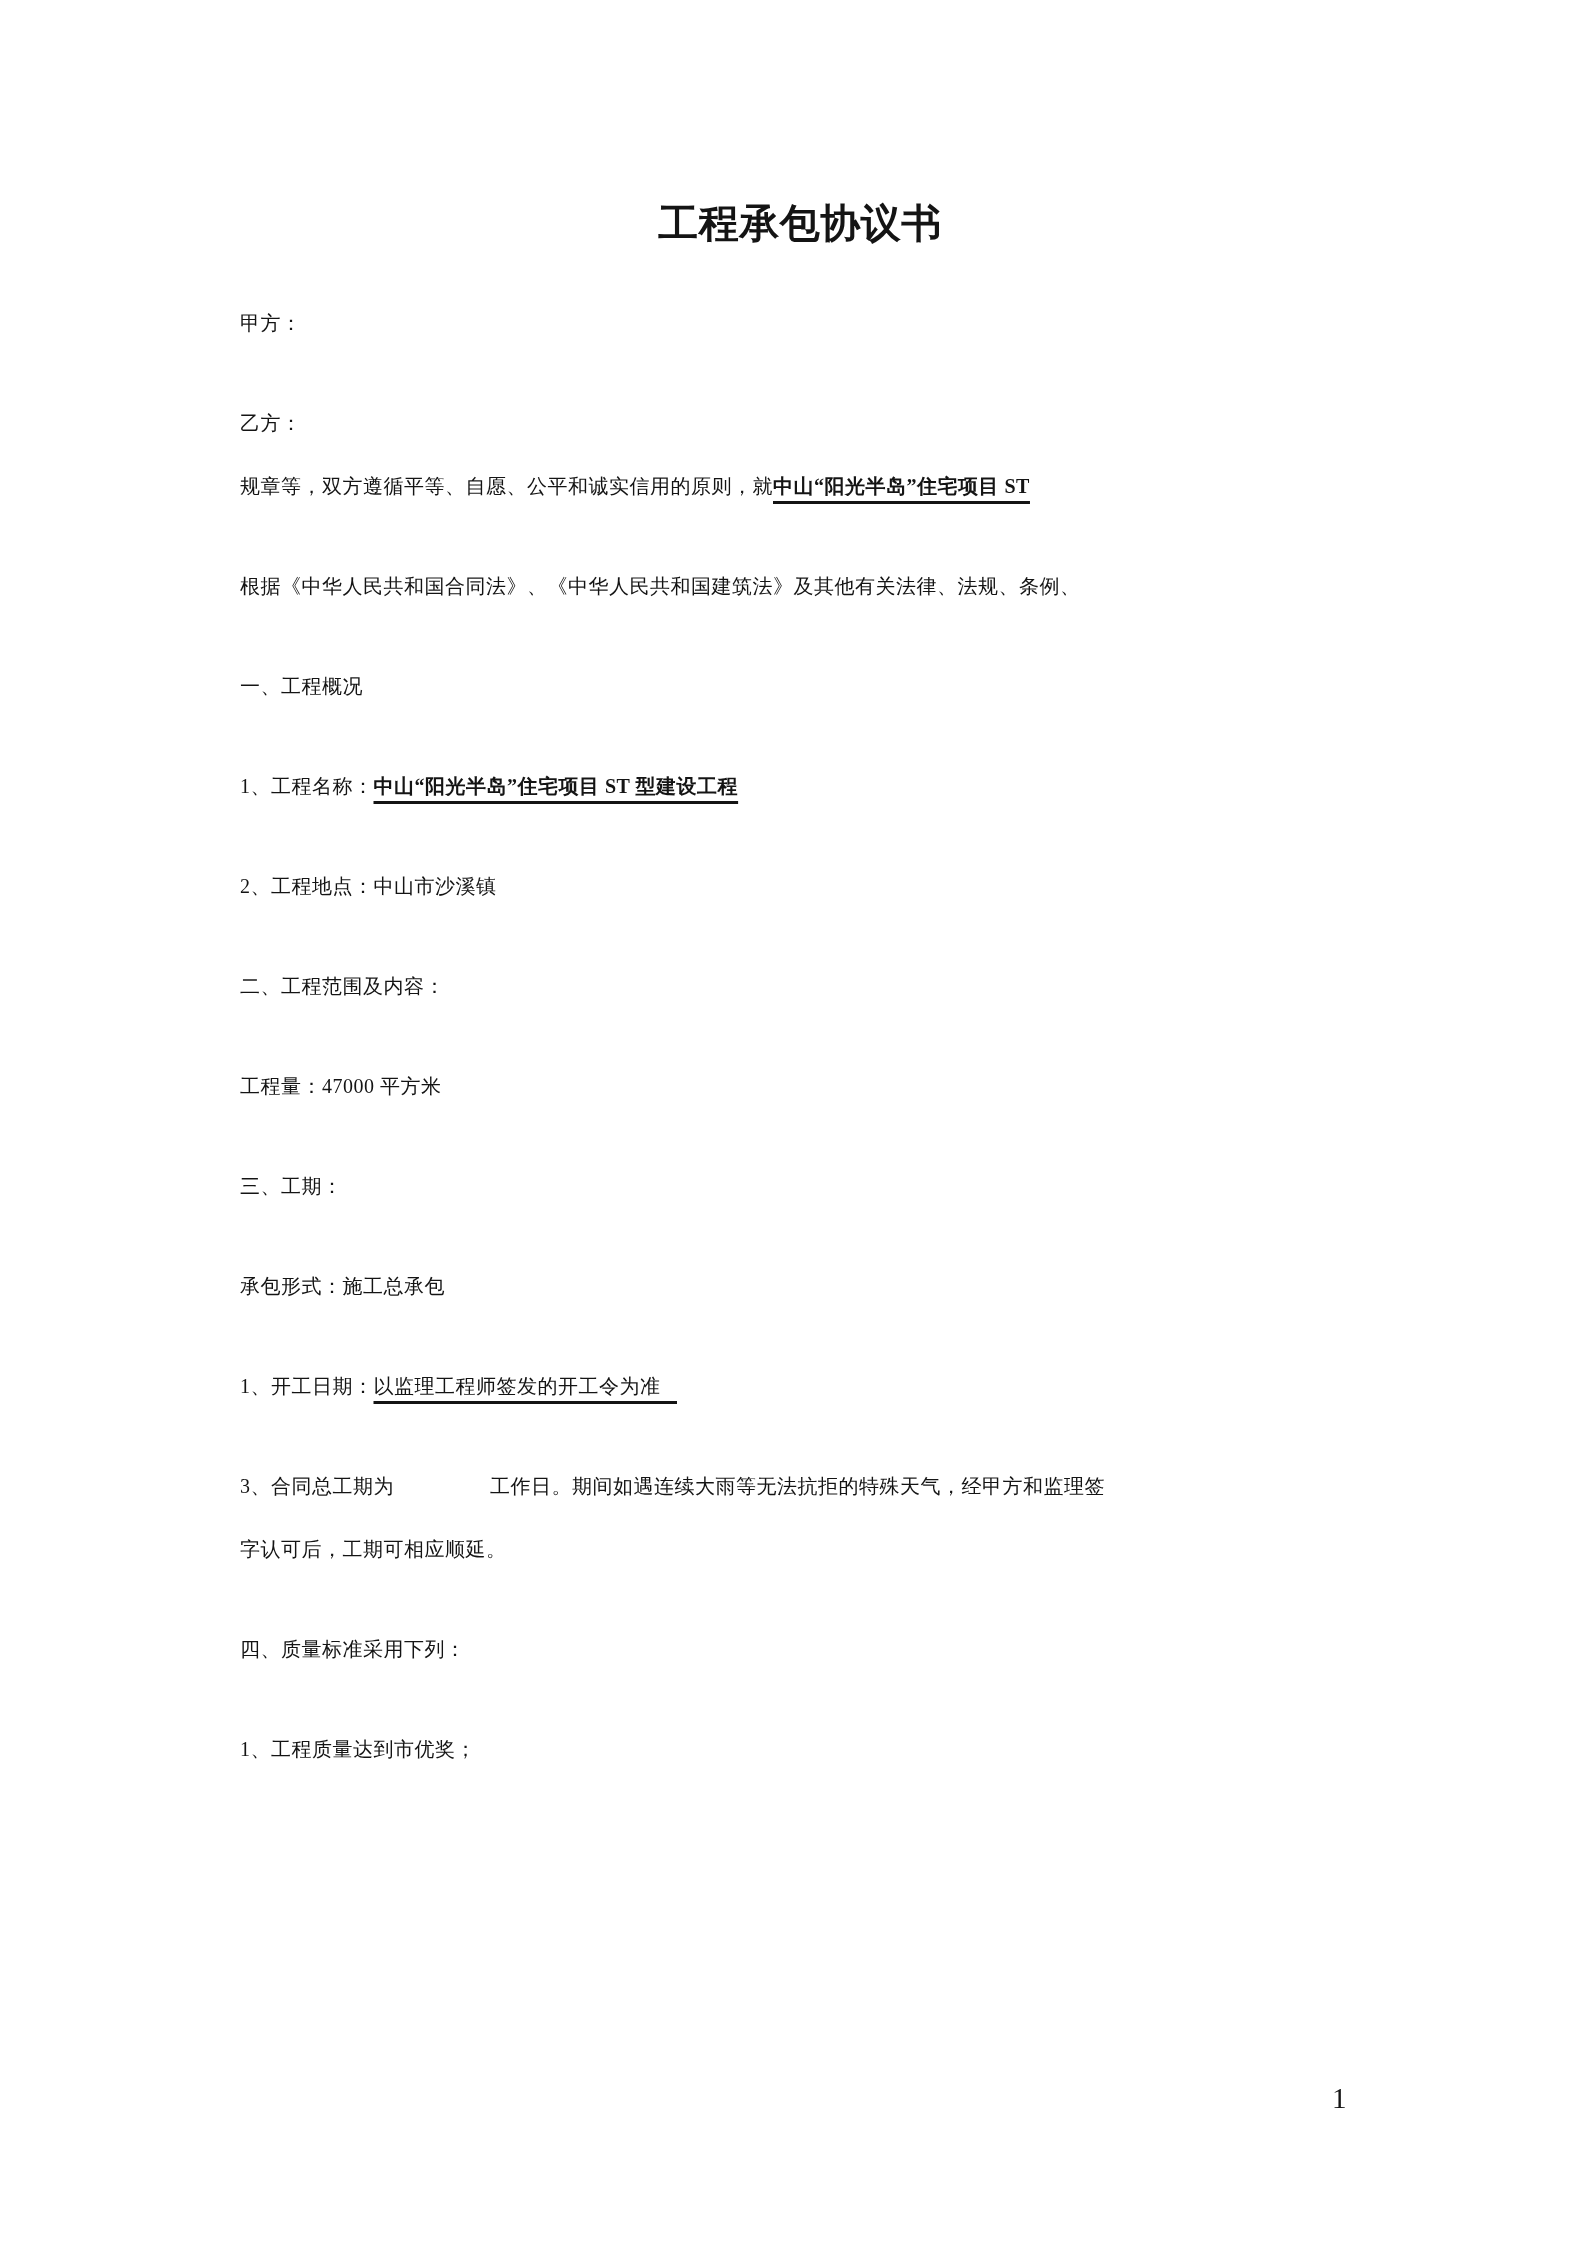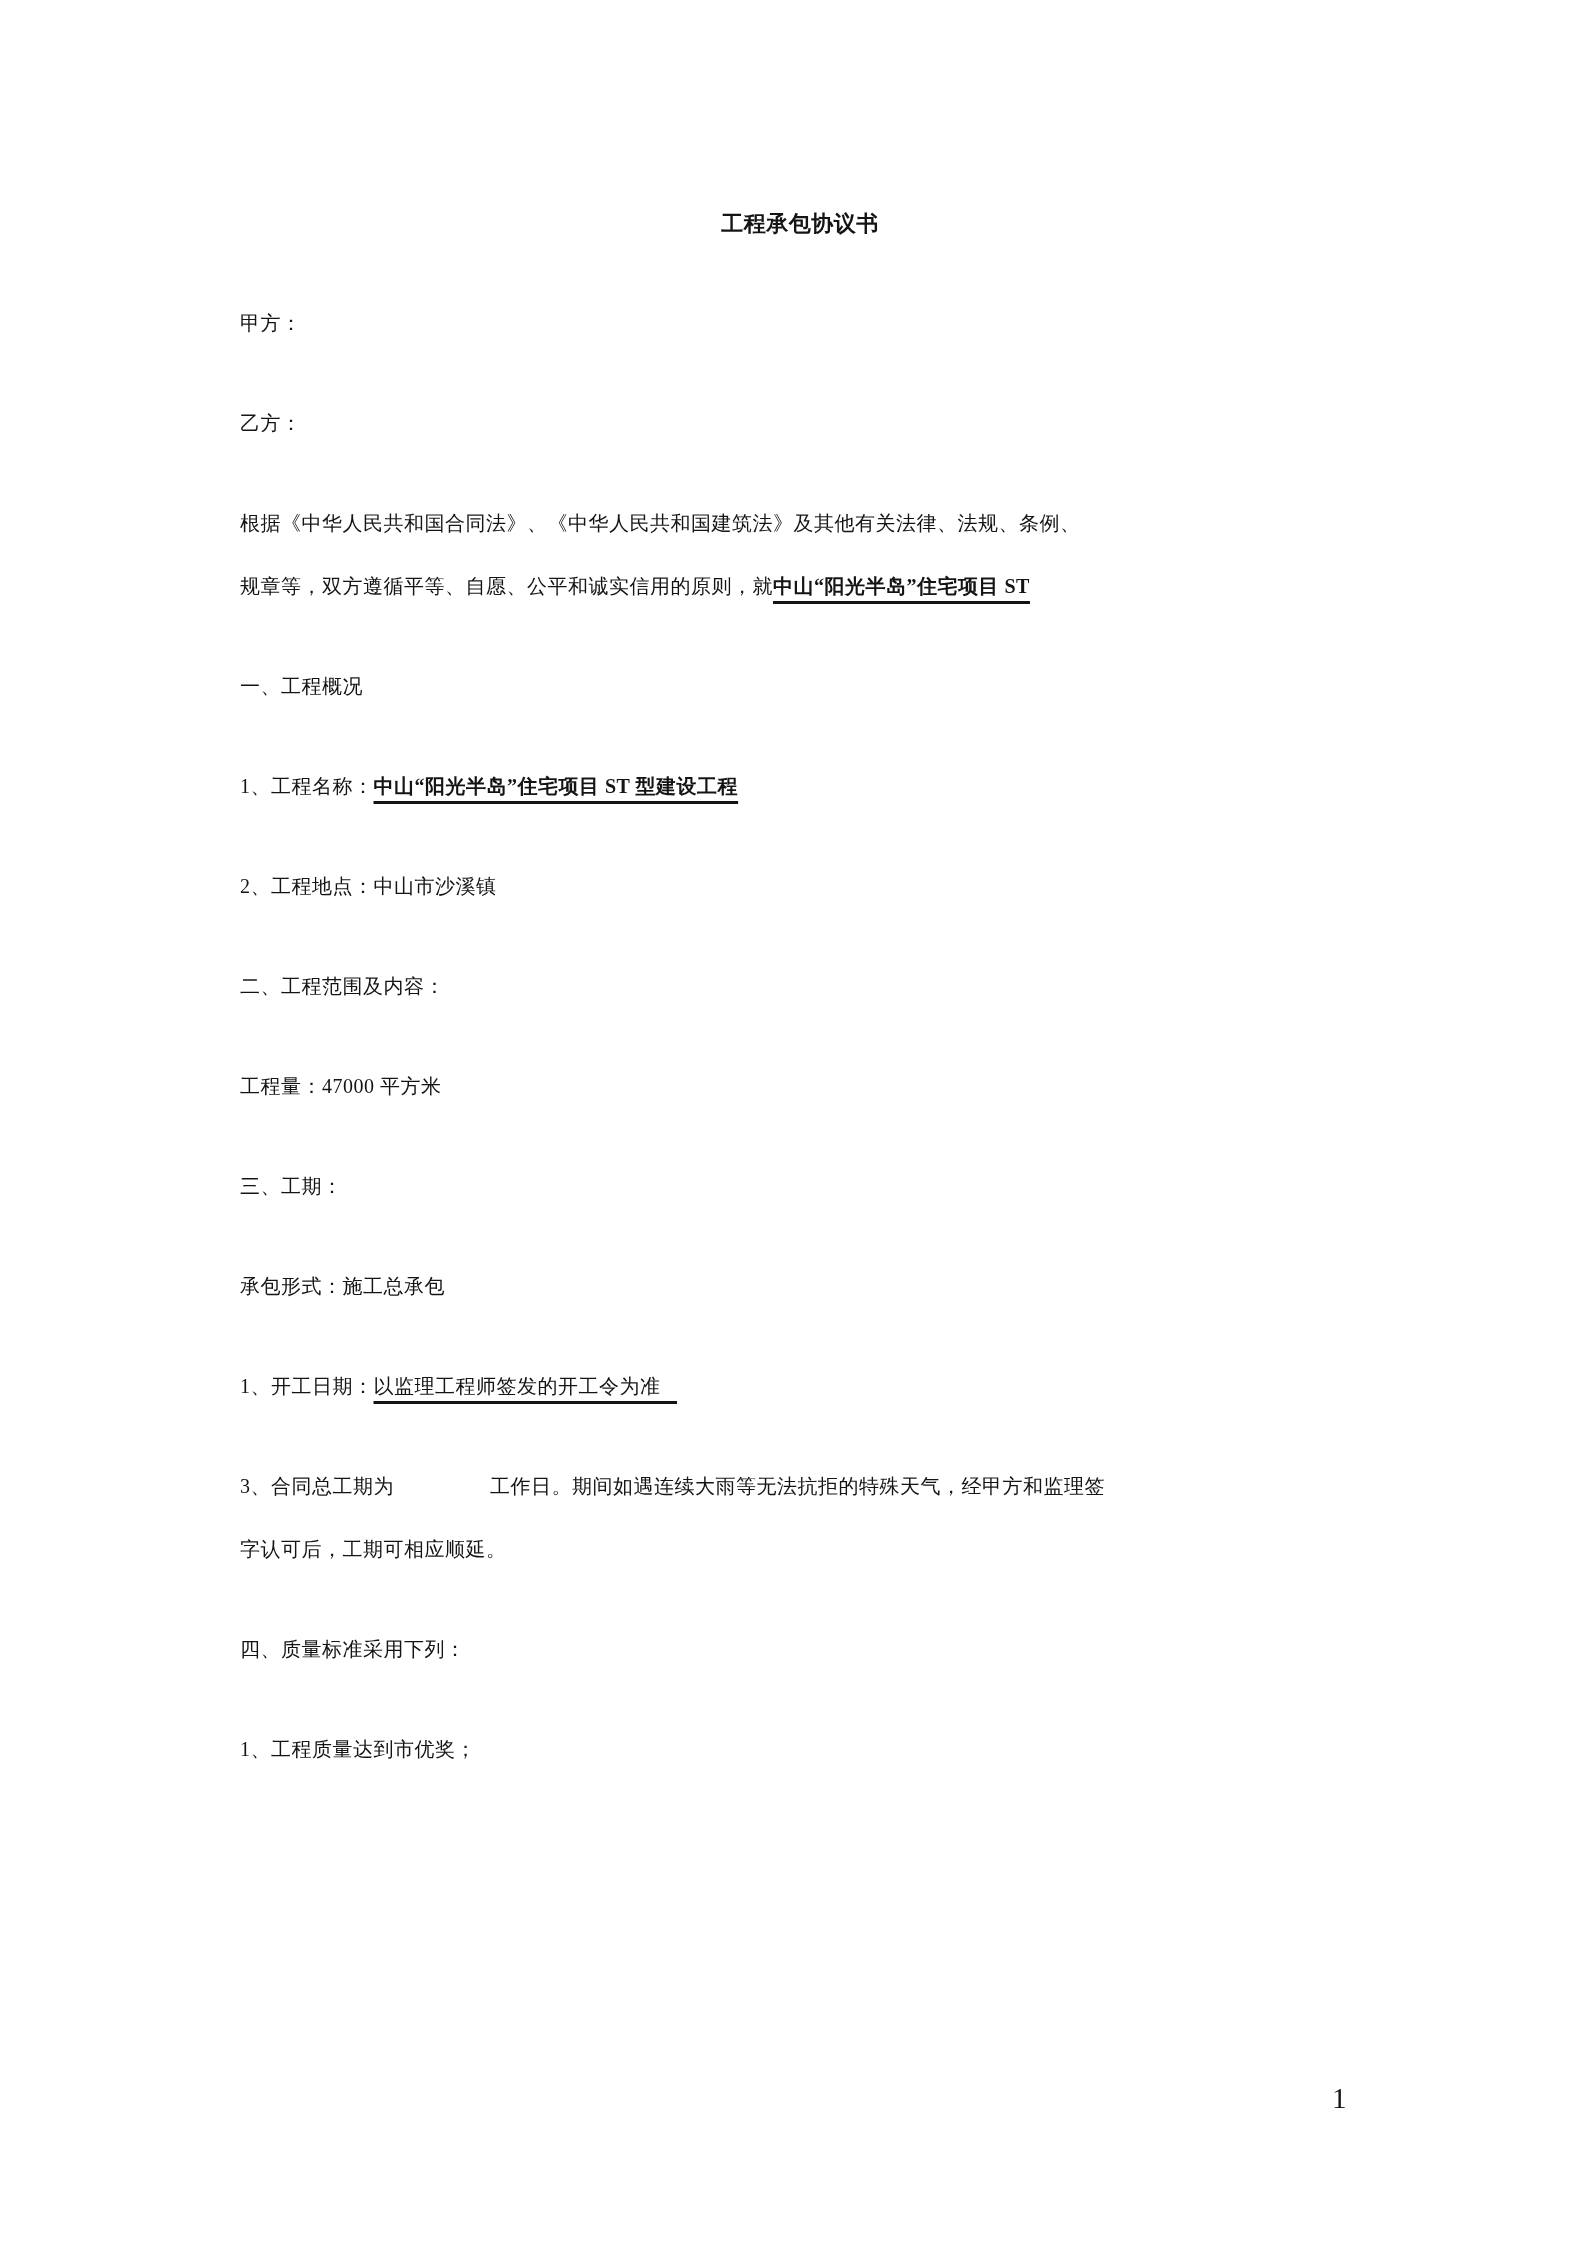--- a/index.html
+++ b/index.html
@@ -30,21 +30,21 @@
     letter-spacing: 0.5px;
   }
   .line.para { margin-top: 37px; }
   .line:first-child { margin-top: 0; }
   .line.center {
     width: 1120px;       
     text-align: center;
   }
   .line.title {
     font-weight: bold;
-    font-size: 22px;
+    font-size: 40px;
   }
   .seg { display: inline; }
   .b { font-weight: bold; }
   .u {
     text-decoration: underline;
     text-underline-offset: 8px;
     text-decoration-thickness: 2.5px;
   }
   .gap {
     display: inline-block;
@@ -62,22 +62,22 @@
   }
 </style>
 </head>
 <body>
 
 <div class="page">
   <div class="doc" id="doc">
       <div class="line para center title"><span class="seg b">工程承包协议书</span></div>
       <div class="line para"><span class="seg">甲方：</span></div>
       <div class="line para"><span class="seg">乙方：</span></div>
+      <div class="line"><span class="seg">规章等，双方遵循平等、自愿、公平和诚实信用的原则，就</span><span class="seg b u">中山“阳光半岛”住宅项目 ST</span></div>
       <div class="line para"><span class="seg">根据《中华人民共和国合同法》、《中华人民共和国建筑法》及其他有关法律、法规、条例、</span></div>
-      <div class="line"><span class="seg">规章等，双方遵循平等、自愿、公平和诚实信用的原则，就</span><span class="seg b u">中山“阳光半岛”住宅项目 ST</span></div>
       <div class="line para"><span class="seg">一、工程概况</span></div>
       <div class="line para"><span class="seg">1、工程名称：</span><span class="seg b u">中山“阳光半岛”住宅项目 ST 型建设工程</span></div>
       <div class="line para"><span class="seg">2、工程地点：中山市沙溪镇</span></div>
       <div class="line para"><span class="seg">二、工程范围及内容：</span></div>
       <div class="line para"><span class="seg">工程量：47000 平方米</span></div>
       <div class="line para"><span class="seg">三、工期：</span></div>
       <div class="line para"><span class="seg">承包形式：施工总承包</span></div>
       <div class="line para"><span class="seg">1、开工日期：</span><span class="seg u">以监理工程师签发的开工令为准&nbsp;&nbsp;&nbsp;</span></div>
       <div class="line para"><span class="seg">3、合同总工期为</span><span class="gap" style="width: 96px;"></span><span class="seg">工作日。期间如遇连续大雨等无法抗拒的特殊天气，经甲方和监理签</span></div>
       <div class="line"><span class="seg">字认可后，工期可相应顺延。</span></div>

